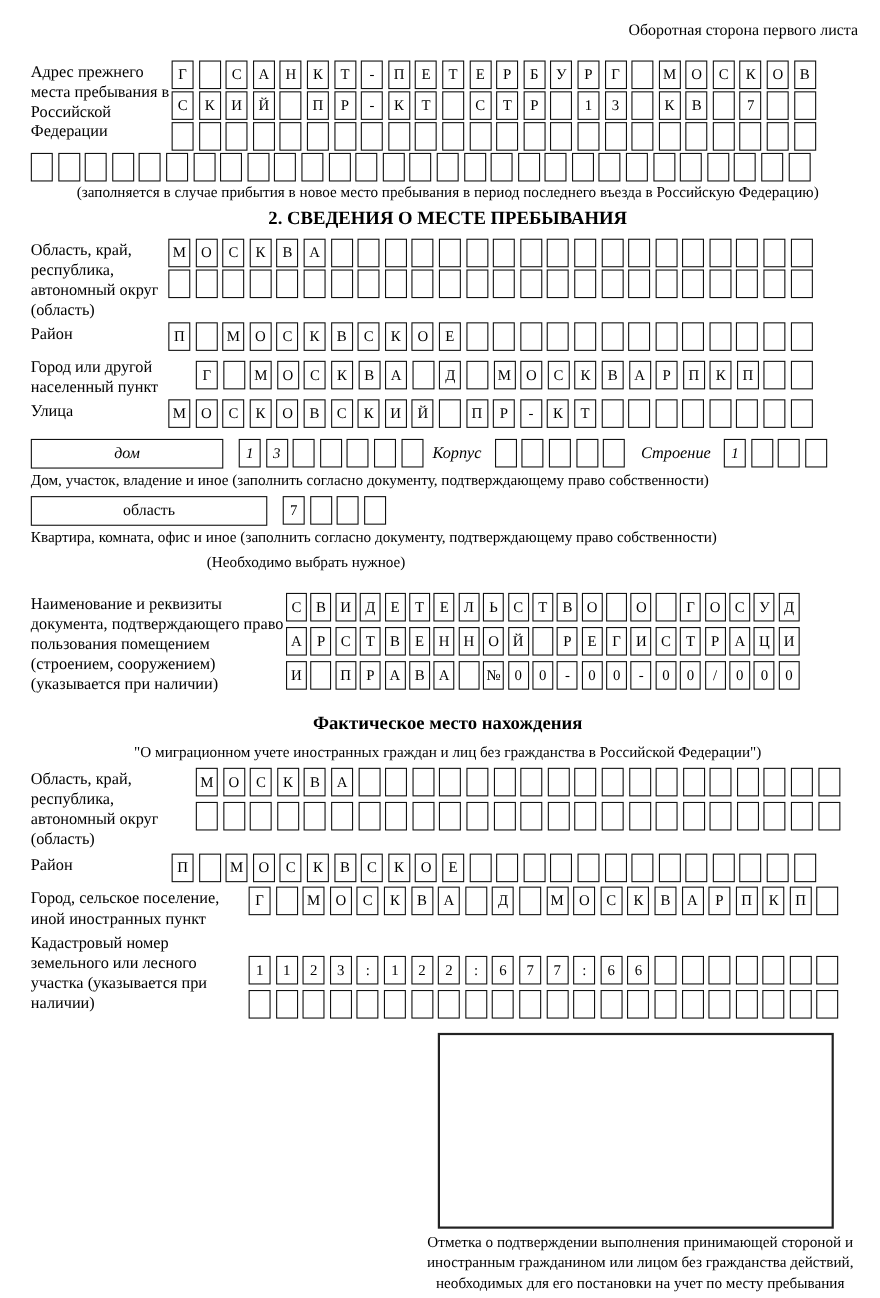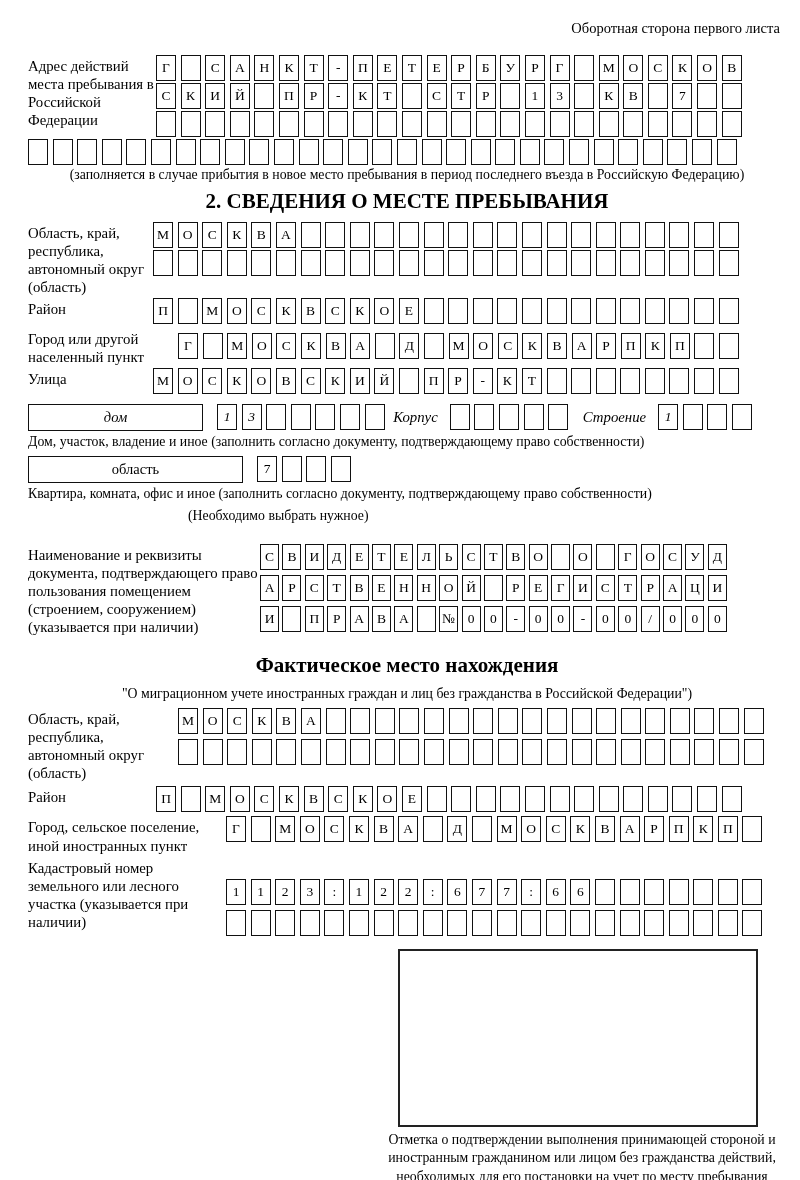--- a/index.html
+++ b/index.html
@@ -29,21 +29,21 @@
     margin-right:4.6px;
     text-align:center;
     font-size:13.5px;line-height:23px;
     vertical-align:top;
     background:#fff;
   }
   .doc .cell{width:19px;margin-right:3.4px;}
   .gap4 .cellrow{margin-bottom:5px;}
   .caption{font-size:13.8px;margin:2px 0 6px 0;}
   .center{text-align:center;}
-  .sec-title{font-weight:bold;font-size:21px;text-align:center;margin:0 0 8px 0;}
+  .sec-title{font-weight:bold;font-size:17px;text-align:center;margin:0 0 8px 0;}
   .wide-box{
     display:inline-block;box-sizing:border-box;
     border:1.7px solid #111;height:27px;
     text-align:center;font-size:14.5px;line-height:25px;
     vertical-align:top;margin-right:10px;
   }
   .inline-lbl{display:inline-block;font-size:14.8px;line-height:27px;vertical-align:top;margin-right:8px;}
   .chk{
     display:inline-block;box-sizing:border-box;
     width:23px;height:25px;border:1.7px solid #111;
@@ -64,21 +64,21 @@
   .mt8{margin-top:8px;}
 </style>
 </head>
 <body>
 
 <div class="page">
 
   <div class="hdr-note">Оборотная сторона первого листа</div>
 
   <div class="field">
-    <div class="label lw128">Адрес действий места пребывания в Российской Федерации</div>
+    <div class="label lw128">Адрес прежнего места пребывания в Российской Федерации</div>
     <div class="cells">
       <div class="cellrow"><span class="cell">Г</span><span class="cell"></span><span class="cell">С</span><span class="cell">А</span><span class="cell">Н</span><span class="cell">К</span><span class="cell">Т</span><span class="cell">-</span><span class="cell">П</span><span class="cell">Е</span><span class="cell">Т</span><span class="cell">Е</span><span class="cell">Р</span><span class="cell">Б</span><span class="cell">У</span><span class="cell">Р</span><span class="cell">Г</span><span class="cell"></span><span class="cell">М</span><span class="cell">О</span><span class="cell">С</span><span class="cell">К</span><span class="cell">О</span><span class="cell">В</span></div>
       <div class="cellrow"><span class="cell">С</span><span class="cell">К</span><span class="cell">И</span><span class="cell">Й</span><span class="cell"></span><span class="cell">П</span><span class="cell">Р</span><span class="cell">-</span><span class="cell">К</span><span class="cell">Т</span><span class="cell"></span><span class="cell">С</span><span class="cell">Т</span><span class="cell">Р</span><span class="cell"></span><span class="cell">1</span><span class="cell">3</span><span class="cell"></span><span class="cell">К</span><span class="cell">В</span><span class="cell"></span><span class="cell">7</span><span class="cell"></span><span class="cell"></span></div>
       <div class="cellrow"><span class="cell"></span><span class="cell"></span><span class="cell"></span><span class="cell"></span><span class="cell"></span><span class="cell"></span><span class="cell"></span><span class="cell"></span><span class="cell"></span><span class="cell"></span><span class="cell"></span><span class="cell"></span><span class="cell"></span><span class="cell"></span><span class="cell"></span><span class="cell"></span><span class="cell"></span><span class="cell"></span><span class="cell"></span><span class="cell"></span><span class="cell"></span><span class="cell"></span><span class="cell"></span><span class="cell"></span></div>
     </div>
   </div>
   <div class="cellrow"><span class="cell"></span><span class="cell"></span><span class="cell"></span><span class="cell"></span><span class="cell"></span><span class="cell"></span><span class="cell"></span><span class="cell"></span><span class="cell"></span><span class="cell"></span><span class="cell"></span><span class="cell"></span><span class="cell"></span><span class="cell"></span><span class="cell"></span><span class="cell"></span><span class="cell"></span><span class="cell"></span><span class="cell"></span><span class="cell"></span><span class="cell"></span><span class="cell"></span><span class="cell"></span><span class="cell"></span><span class="cell"></span><span class="cell"></span><span class="cell"></span><span class="cell"></span><span class="cell"></span></div>
   <div class="caption center">(заполняется в случае прибытия в новое место пребывания в период последнего въезда в Российскую Федерацию)</div>
 
   <div class="sec-title">2. СВЕДЕНИЯ О МЕСТЕ ПРЕБЫВАНИЯ</div>

